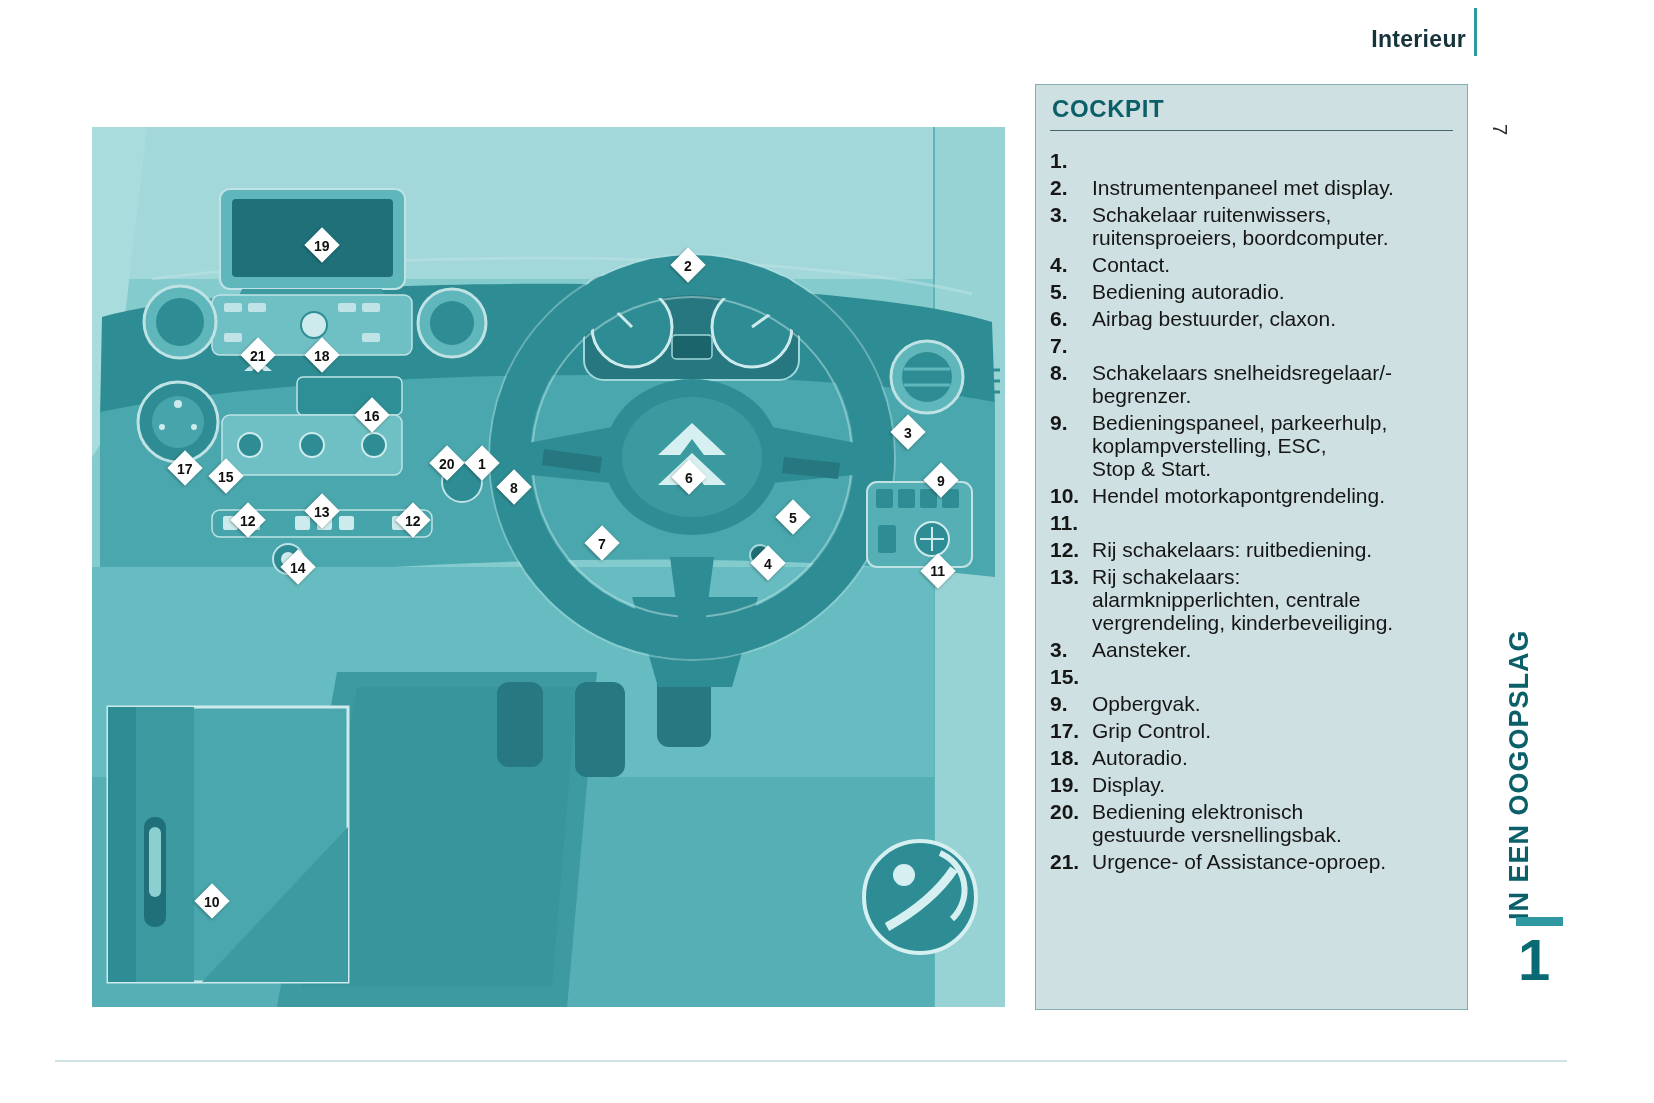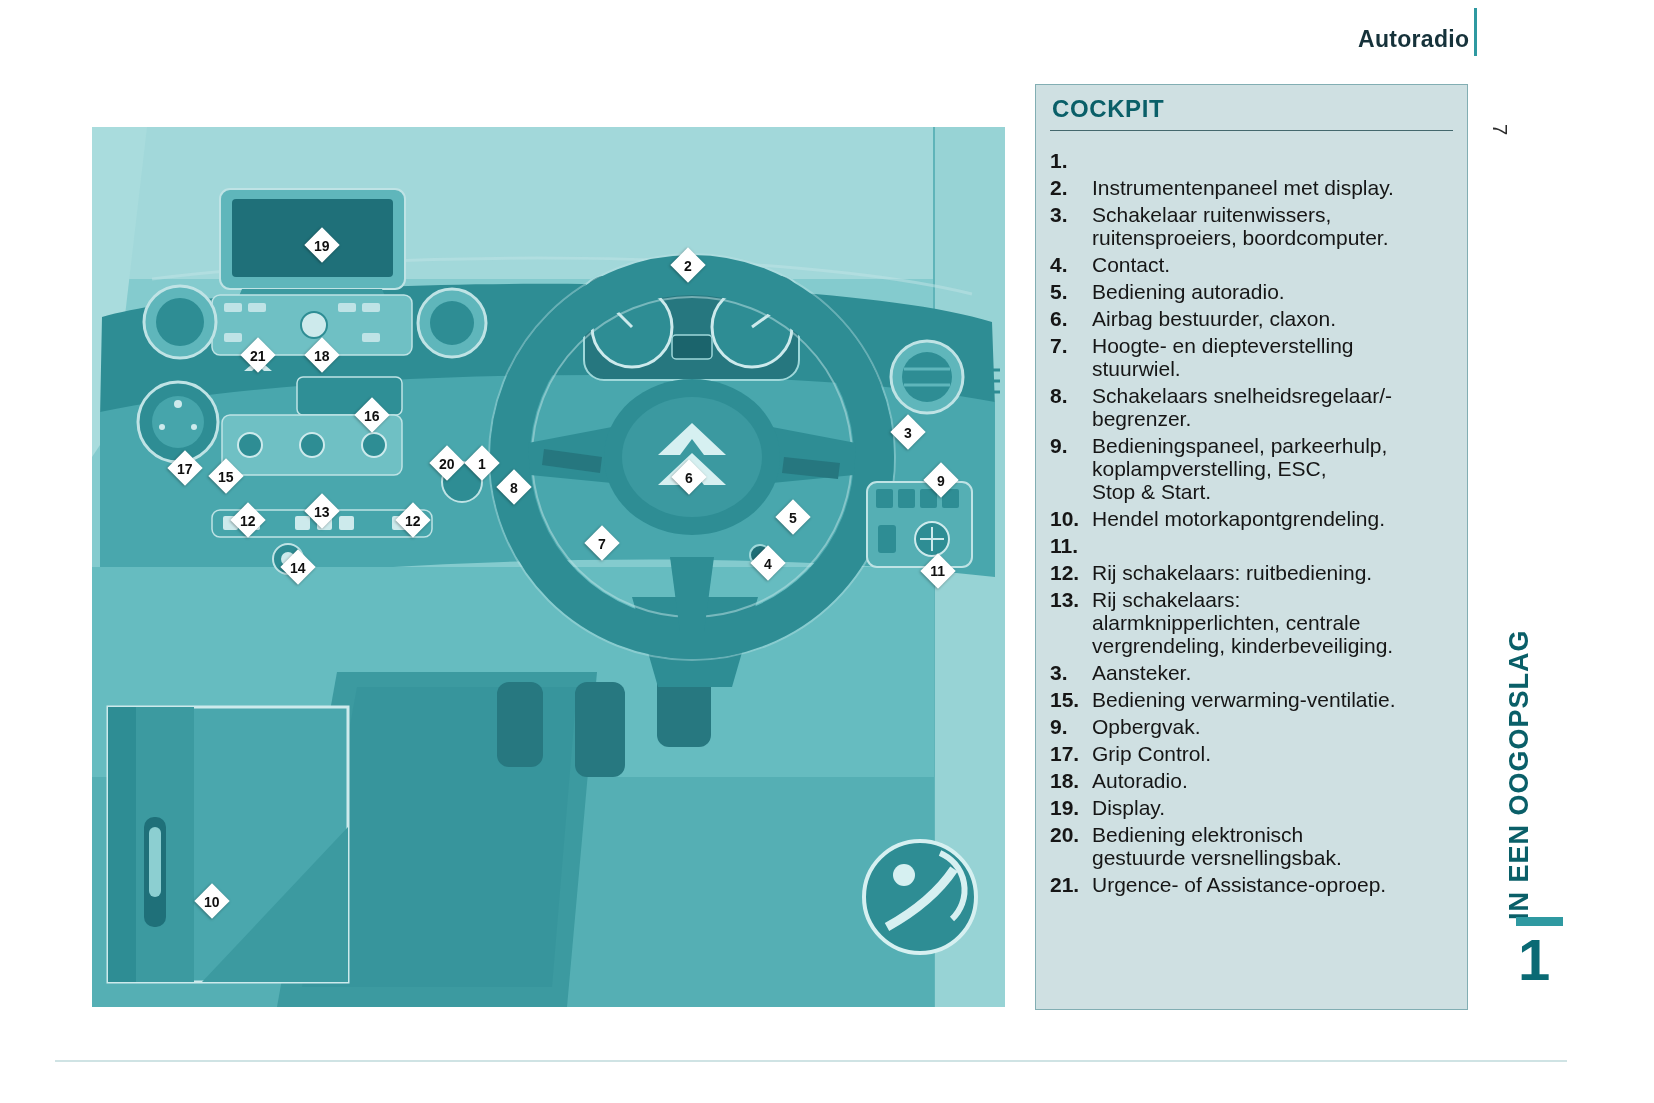--- a/index.html
+++ b/index.html
@@ -68,21 +68,21 @@
   .chapter-number{
     position:absolute;left:1518px;top:926px;font-size:58px;font-weight:bold;color:#0a6a74;
   }
   .bottom-rule{
     position:absolute;left:55px;top:1060px;width:1512px;height:2px;background:#cfe3e4;
   }
 </style>
 </head>
 <body>
 
-<div class="header-label">Autoradio</div>
+<div class="header-label">Interieur</div>
 <div class="header-rule"></div>
 
 <div class="illustration">
   <svg viewBox="0 0 913 880" width="913" height="880">
 
     <rect width="913" height="880" fill="#84cbce"></rect>
     <rect width="913" height="152" fill="#a2d8da"></rect>
     <path d="M0,0 L55,0 L20,300 L0,330 Z" fill="#a9dcdd"></path>
     <rect x="842" width="71" height="880" fill="#97d3d5"></rect>
     <line x1="842" y1="0" x2="842" y2="880" stroke="#5fb4b9" stroke-width="2"></line>
@@ -318,22 +318,20 @@
       <div class="legend-item">
         <span class="num">5.</span>
         <span class="txt">Bediening autoradio.</span>
       </div>
       <div class="legend-item">
         <span class="num">6.</span>
         <span class="txt">Airbag bestuurder, claxon.</span>
       </div>
       <div class="legend-item">
         <span class="num">7.</span>
-        <span class="txt">Hoogte- en diepteverstelling
-stuurwiel.</span>
       </div>
       <div class="legend-item">
         <span class="num">8.</span>
         <span class="txt">Schakelaars snelheidsregelaar/-
 begrenzer.</span>
       </div>
       <div class="legend-item">
         <span class="num">9.</span>
         <span class="txt">Bedieningspaneel, parkeerhulp,
 koplampverstelling, ESC,
@@ -355,21 +353,20 @@
         <span class="txt">Rij schakelaars:
 alarmknipperlichten, centrale
 vergrendeling, kinderbeveiliging.</span>
       </div>
       <div class="legend-item">
         <span class="num">3.</span>
         <span class="txt">Aansteker.</span>
       </div>
       <div class="legend-item">
         <span class="num">15.</span>
-        <span class="txt">Bediening verwarming-ventilatie.</span>
       </div>
       <div class="legend-item">
         <span class="num">9.</span>
         <span class="txt">Opbergvak.</span>
       </div>
       <div class="legend-item">
         <span class="num">17.</span>
         <span class="txt">Grip Control.</span>
       </div>
       <div class="legend-item">

